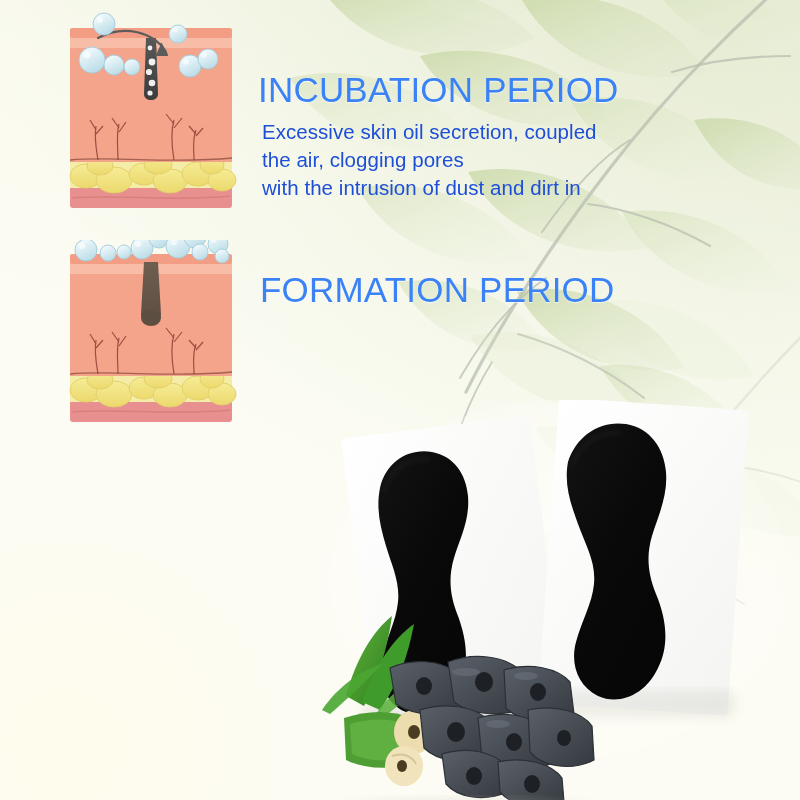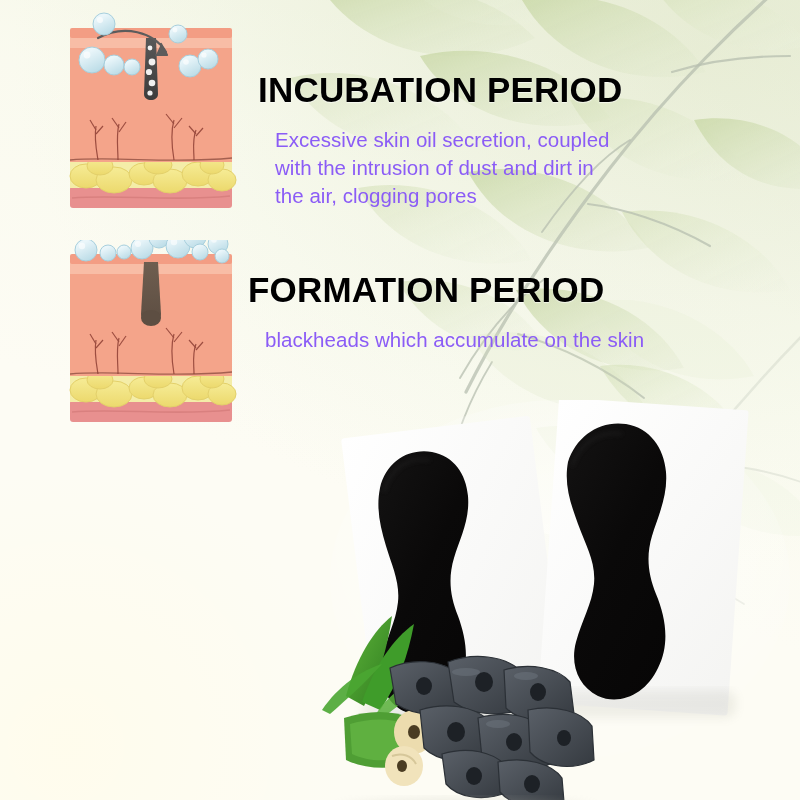--- a/index.html
+++ b/index.html
@@ -25,28 +25,28 @@
     background:radial-gradient(circle at 30% 70%, rgba(255,252,236,.95), rgba(253,251,242,0) 70%);}
 
   
   .diagram{position:absolute;}
   #diagram-incubation{left:62px;top:8px;width:178px;height:212px;}
   #diagram-formation{left:62px;top:240px;width:178px;height:192px;}
 
   
   .textblock{position:absolute;}
   #text-incubation{left:258px;top:72px;width:400px;}
-  #text-formation{left:248px;top:272px;width:440px;}
+  #text-formation{left:260px;top:272px;width:440px;}
   .heading{
-    font-size:35px;font-weight:bold;color:#000000;letter-spacing:.2px;
+    font-size:35px;font-weight:normal;color:#3b82f6;letter-spacing:.2px;
     line-height:1.05;margin:0 0 9px 0;white-space:nowrap;
     text-shadow:0 1px 1px rgba(255,255,255,.65);
   }
   .body{
-    font-size:20.5px;color:#8b5cf6;line-height:1.37;margin:17px;
+    font-size:20.5px;color:#1d4ed8;line-height:1.37;margin:4px;
     letter-spacing:.05px;
   }
   .body span{display:block;white-space:nowrap;}
 
   
   #product-photo{position:absolute;left:300px;top:400px;width:500px;height:400px;}
 </style>
 </head>
 <body>
 
@@ -276,29 +276,28 @@
         <circle cx="112" cy="2" r="3.2"></circle>
         <circle cx="152" cy="0" r="2.8"></circle>
       </g>
     </g>
   </svg>
 
   <div class="textblock" id="text-incubation">
     <h2 class="heading">INCUBATION PERIOD</h2>
     <p class="body">
       <span>Excessive skin oil secretion, coupled</span>
+      <span>the air, clogging pores</span>
       <span>with the intrusion of dust and dirt in</span>
-      <span>the air, clogging pores</span>
     </p>
   </div>
 
   <div class="textblock" id="text-formation">
     <h2 class="heading">FORMATION PERIOD</h2>
     <p class="body">
-      <span>blackheads which accumulate on the skin</span>
     </p>
   </div>
 
   <svg id="product-photo" viewBox="0 0 500 400">
     <defs>
       <linearGradient id="sheet" x1="0" y1="0" x2="1" y2="1">
         <stop offset="0%" stop-color="#ffffff"></stop>
         <stop offset="100%" stop-color="#f4f4f2"></stop>
       </linearGradient>
       <linearGradient id="strip" x1=".2" y1="0" x2=".9" y2="1">

